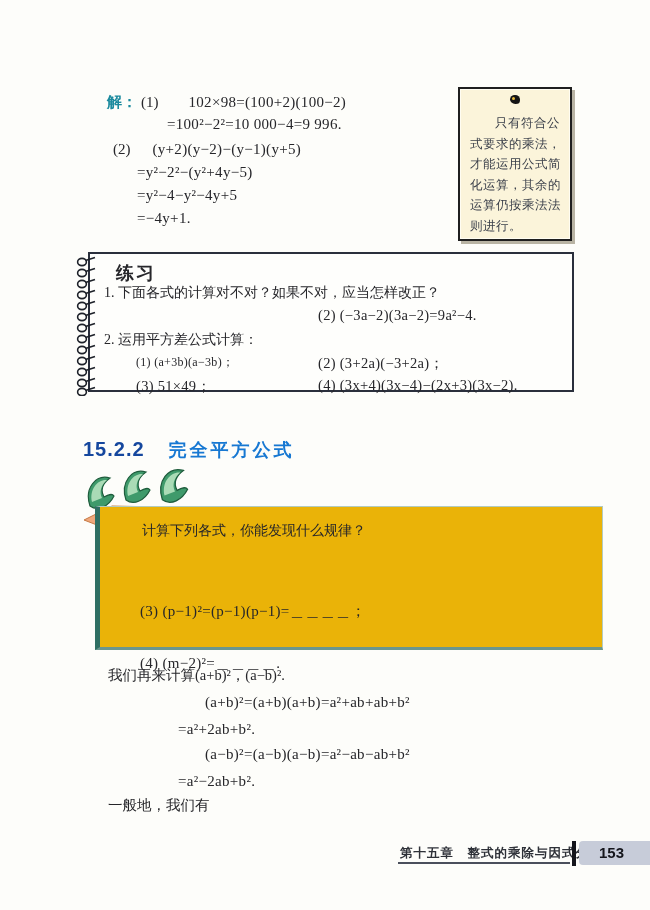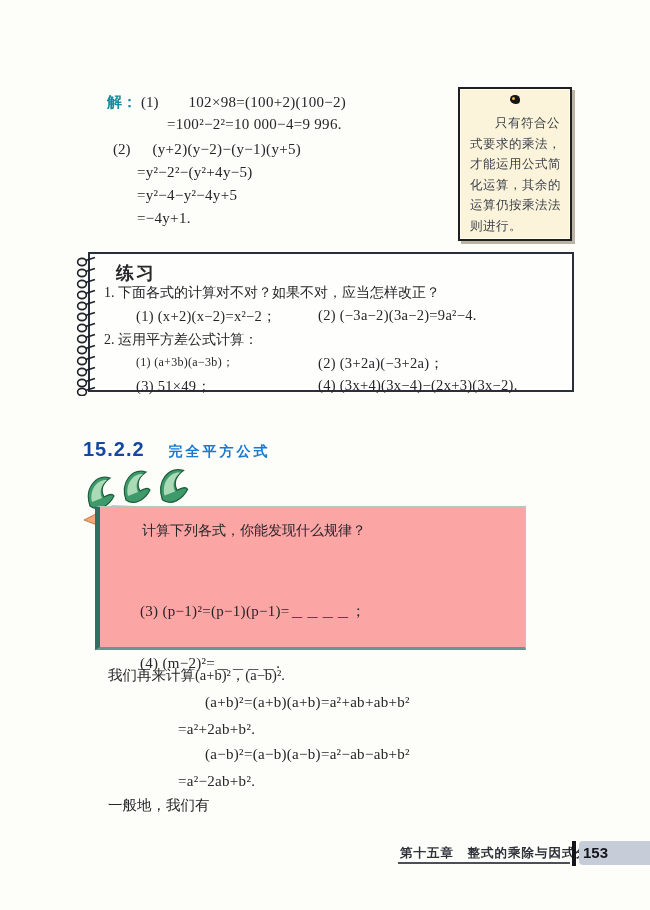--- a/index.html
+++ b/index.html
@@ -46,47 +46,47 @@
   
   .practice{
     position:absolute;left:88px;top:252px;width:486px;height:140px;
     border:2px solid #2a2f3c;background:#fefefc;box-sizing:border-box;
   }
   .practice .p-title{position:absolute;left:26px;top:7px;font-weight:bold;font-size:18px;letter-spacing:2px;}
   .spiral{position:absolute;left:-15px;top:-2px;}
 
   
   .sec-num{font-family:"Liberation Sans","DejaVu Sans",sans-serif;font-weight:bold;font-size:20px;color:#15479e;letter-spacing:1px;}
-  .sec-title{font-family:"Liberation Sans","DejaVu Sans",sans-serif;font-weight:bold;font-size:14px;color:#1778d2;letter-spacing:3px;margin-left:24px;}
+  .sec-title{font-family:"Liberation Sans","DejaVu Sans",sans-serif;font-weight:bold;font-size:18px;color:#1778d2;letter-spacing:3px;margin-left:24px;}
 
   
   .explore-box{
-    position:absolute;left:95px;top:506px;width:431px;height:144px;
-    background:#fca5a5;
+    position:absolute;left:95px;top:506px;width:508px;height:144px;
+    background:#eab308;
     border-left:5px solid #2f6f63;
     border-bottom:3px solid #6a968d;
     border-top:1px solid #b2cbc0;
     border-right:1px solid #b2cbc0;
     box-sizing:border-box;
   }
 
   
   .footer-chapter{
     position:absolute;left:400px;top:845px;
     font-family:"Liberation Sans","DejaVu Sans",sans-serif;
     font-weight:bold;font-size:12.5px;color:#2e3138;letter-spacing:1px;
   }
   .footer-line{position:absolute;left:398px;top:862px;width:172px;border-top:2px solid #4a4f5c;}
   .footer-bar{position:absolute;left:572px;top:841px;width:4px;height:25px;background:#15161c;}
   .page-badge{
     position:absolute;left:579px;top:841px;width:71px;height:24px;
     background:#c7ccd9;border-radius:4px 0 0 4px;
     font-family:"Liberation Sans","DejaVu Sans",sans-serif;
     font-weight:bold;font-size:15px;color:#15161c;
-    line-height:24px;padding-left:4px;box-sizing:border-box;
+    line-height:24px;padding-left:20px;box-sizing:border-box;
   }
 </style>
 </head>
 <body>
 
 <div class="page">
 
   <div class="abs" style="left:107px;top:93px;">
     <span class="solve-label">解：</span><span class="marker" style="margin-left:4px;">(1)</span><span class="math" style="margin-left:30px;">102×98=(100+2)(100−2)</span>
   </div>
@@ -122,21 +122,20 @@
       <use href="#coil" transform="translate(0,70)"></use>
       <use href="#coil" transform="translate(0,81)"></use>
       <use href="#coil" transform="translate(0,92)"></use>
       <use href="#coil" transform="translate(0,103)"></use>
       <use href="#coil" transform="translate(0,114)"></use>
       <use href="#coil" transform="translate(0,125)"></use>
       <use href="#coil" transform="translate(0,134)"></use>
     </svg>
     <div class="p-title">练习</div>
     <div class="abs cjk" style="left:14px;top:30px;">1. 下面各式的计算对不对？如果不对，应当怎样改正？</div>
-    <div class="abs math" style="left:46px;top:53px;font-size:14.5px;">(1) (x+2)(x−2)=x²−2；</div>
     <div class="abs math" style="left:228px;top:53px;font-size:14.5px;">(2) (−3a−2)(3a−2)=9a²−4.</div>
     <div class="abs cjk" style="left:14px;top:77px;">2. 运用平方差公式计算：</div>
     <div class="abs math" style="left:46px;top:100px;font-size:12px;">(1) (a+3b)(a−3b)；</div>
     <div class="abs math" style="left:228px;top:100px;font-size:14.5px;">(2) (3+2a)(−3+2a)；</div>
     <div class="abs math" style="left:46px;top:123px;font-size:14.5px;">(3) 51×49；</div>
     <div class="abs math" style="left:228px;top:123px;font-size:14.5px;">(4) (3x+4)(3x−4)−(2x+3)(3x−2).</div>
   </div>
 
   <div class="abs" style="left:83px;top:438px;">
     <span class="sec-num">15.2.2</span><span class="sec-title">完全平方公式</span>

